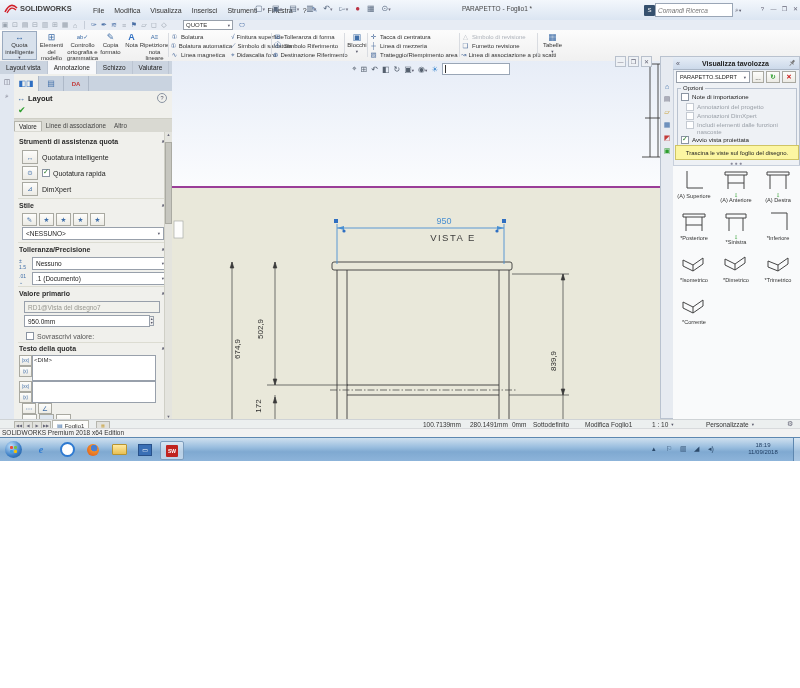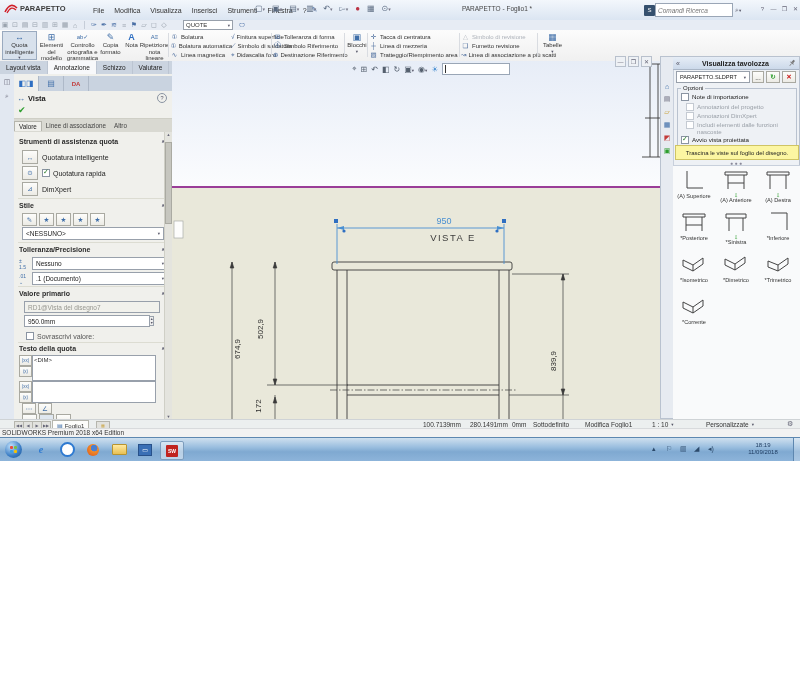--- a/index.html
+++ b/index.html
@@ -72,21 +72,21 @@
 <body>
 
 <div id="app">
 
   <div id="menubar" class="a">
     <div class="a f" style="left:4px;top:3px">
       <svg width="14" height="11">
           <path d="M1 9 C5 1 9 1 13 5" stroke="#d1202a" stroke-width="1.6" fill="none"></path>
           <path d="M3 10 C6 4 9 4 12 7" stroke="#d1202a" stroke-width="1.2" fill="none"></path>
         </svg>
-      <span style="font-weight:bold;font-size:7.5px;color:#3c3c3c;margin-left:2px">PARAPETTO</span>
+      <span style="font-weight:bold;font-size:7.5px;color:#3c3c3c;margin-left:2px">SOLIDWORKS</span>
     </div>
     <div class="a f" style="left:88px;top:3px">
       <span class="menu">File</span>
       <span class="menu">Modifica</span>
       <span class="menu">Visualizza</span>
       <span class="menu">Inserisci</span>
       <span class="menu">Strumenti</span>
       <span class="menu">Finestra</span>
       <span class="menu">?</span>
       <span style="color:#4a6fa5;font-size:7px">✎</span>
@@ -344,21 +344,21 @@
     <div style="text-align:center;padding-top:6px">⌕</div>
   </div>
   <div id="pm" class="a">
     <div class="f" style="position:absolute;left:0;top:2px;width:158px;height:15px;background:#c9d3e0">
       <span class="pmtab active" style="color:#2f6fc2">◧◨</span>
       <span class="pmtab" style="color:#3f6ea8">▤</span>
       <span class="pmtab" style="color:#c23a3a;font-size:6px;font-weight:bold">DA</span>
     </div>
     <div class="f" style="position:absolute;left:0;top:17px;width:158px;height:14px">
       <span style="color:#3f6ea8;font-size:8px;margin:0 3px">↔</span>
-      <b style="font-size:7.5px">Vista</b>
+      <b style="font-size:7.5px">Layout</b>
       <span style="margin-left:auto;margin-right:5px;width:8px;height:8px;border:1px solid #8a94a2;border-radius:50%;font-size:5.5px;display:inline-flex;align-items:center;justify-content:center;color:#556">?</span>
     </div>
     <div style="position:absolute;left:0;top:31px;width:158px;height:13px;border-bottom:1px solid #cfcfc6">
       <span style="color:#2d9e2d;font-size:9px;margin-left:4px">✔</span>
     </div>
     <div class="f" style="position:absolute;left:0;top:45px;width:158px;height:13px;background:#d9d9d2;font-size:6.3px">
       <span style="background:#f0f0ec;border:1px solid #b5b5ad;border-bottom:0;padding:1px 4px">Valore</span>
       <span style="padding:1px 4px;color:#444">Linee di associazione</span>
       <span style="padding:1px 4px;color:#444">Altro</span>
     </div>

